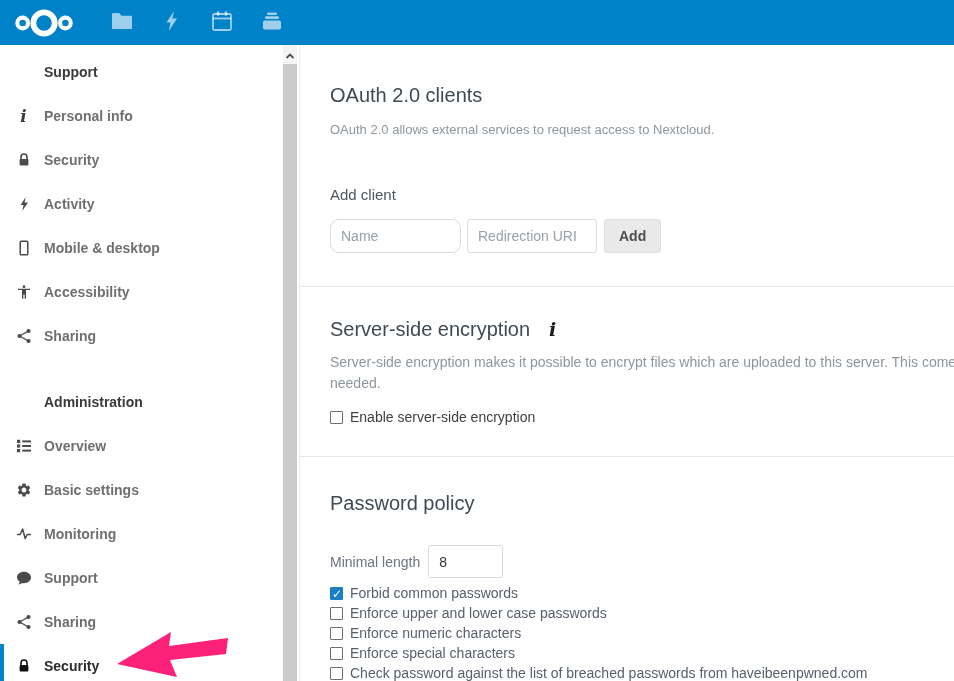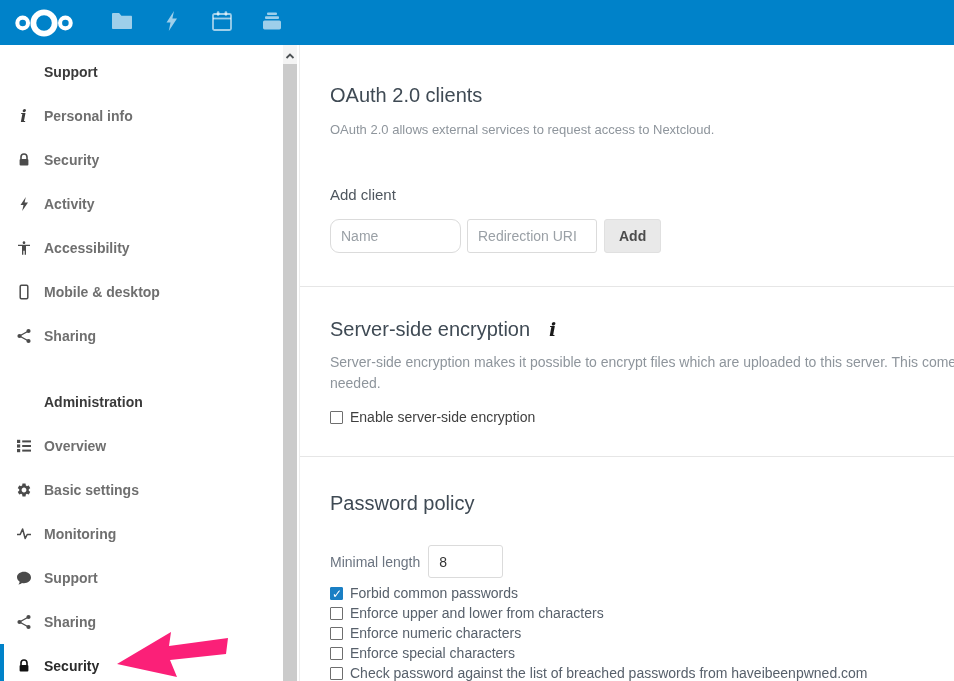--- a/index.html
+++ b/index.html
@@ -154,34 +154,34 @@
     <span class="nav-icon">
       <svg viewBox="0 0 16 16">
           <path d="M9.8 1 4.5 9h3l-1.3 6 5.8-8.5H8.6z" fill="currentColor"></path>
         </svg>
     </span>
     <span class="nav-label">Activity</span>
   </div>
 
   <div class="nav-item">
     <span class="nav-icon">
+      <svg viewBox="0 0 16 16">
+          <rect x="4.2" y="1.2" width="7.6" height="13.6" rx="1.2" fill="none" stroke="currentColor" stroke-width="1.5"></rect>
+        </svg>
+    </span>
+    <span class="nav-label">Mobile &amp; desktop</span>
+  </div>
+
+  <div class="nav-item">
+    <span class="nav-icon">
       <svg viewBox="0 0 24 24">
           <path d="M12 2c1.1 0 2 .9 2 2s-.9 2-2 2-2-.9-2-2 .9-2 2-2zm9 7h-6v13h-2v-6h-2v6H9V9H3V7h18v2z" fill="currentColor"></path>
         </svg>
     </span>
     <span class="nav-label">Accessibility</span>
-  </div>
-
-  <div class="nav-item">
-    <span class="nav-icon">
-      <svg viewBox="0 0 16 16">
-          <rect x="4.2" y="1.2" width="7.6" height="13.6" rx="1.2" fill="none" stroke="currentColor" stroke-width="1.5"></rect>
-        </svg>
-    </span>
-    <span class="nav-label">Mobile &amp; desktop</span>
   </div>
 
   <div class="nav-item">
     <span class="nav-icon">
       <svg viewBox="0 0 16 16" fill="currentColor">
           <path d="M3.5 8 12.5 3M3.5 8l9 5" stroke="currentColor" stroke-width="1.4" fill="none"></path>
           <circle cx="12.5" cy="3" r="2.1"></circle>
           <circle cx="3.5" cy="8" r="2.1"></circle>
           <circle cx="12.5" cy="13" r="2.1"></circle>
         </svg>
@@ -296,21 +296,21 @@
     <input class="txt-input in-minlen" type="text" value="8" style="">
   </div>
 
   <div class="pw-checks">
     <div class="check-row">
       <span class="checkbox checked"></span>
       <span class="check-label">Forbid common passwords</span>
     </div>
     <div class="check-row">
       <span class="checkbox"></span>
-      <span class="check-label">Enforce upper and lower from characters</span>
+      <span class="check-label">Enforce upper and lower case passwords</span>
     </div>
     <div class="check-row">
       <span class="checkbox"></span>
       <span class="check-label">Enforce numeric characters</span>
     </div>
     <div class="check-row">
       <span class="checkbox"></span>
       <span class="check-label">Enforce special characters</span>
     </div>
     <div class="check-row">

